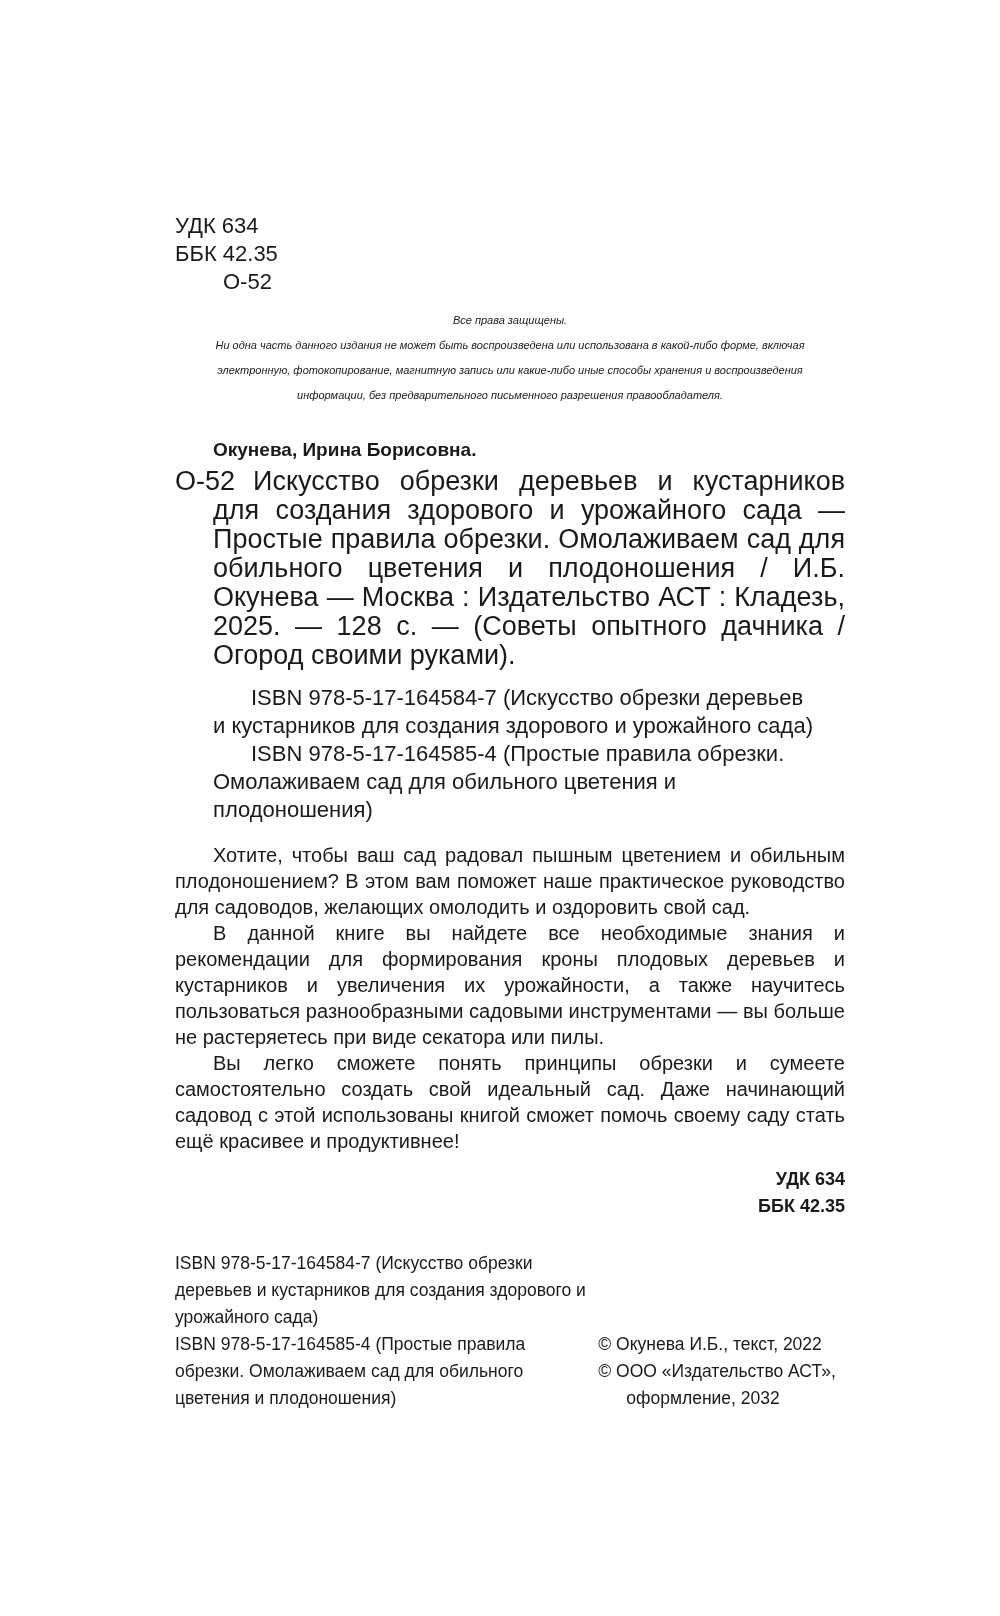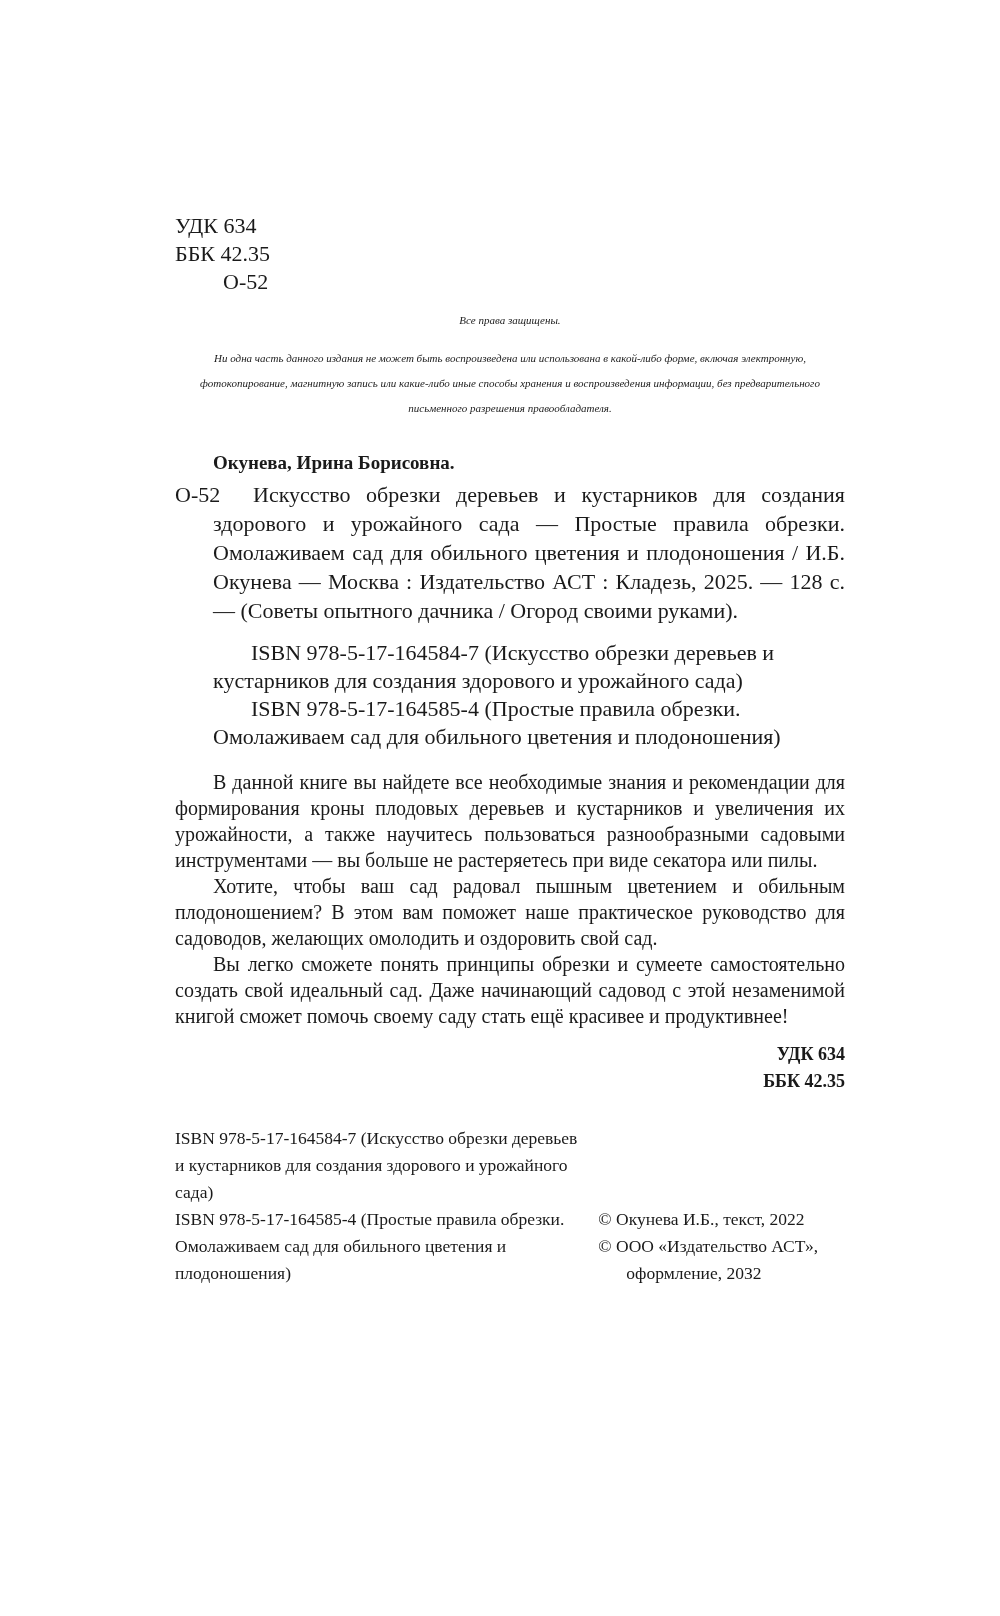--- a/index.html
+++ b/index.html
@@ -3,54 +3,54 @@
 <meta charset="utf-8">
 <style>
   html,body { margin:0; padding:0; background:#ffffff; }
   .page {
     position: relative;
     width: 1000px;
     height: 1616px;
     margin: 0 auto;
     background: #ffffff;
     color: #1a1a1a;
-    font-family: Liberation Serif, serif;
+    font-family: Liberation Sans, sans-serif;
     box-sizing: border-box;
     padding: 212px 155px 0 175px;
     overflow: hidden;
   }
   
   .head-codes { font-size: 22px; line-height: 28px; }
   .head-codes .code-line { white-space: pre; }
   .head-codes .code-3 { margin-left: 48px; }
 
   
   .rights {
     margin-top: 12px;
     text-align: center;
     font-style: italic;
     font-size: 11px;
     line-height: 25px;
   }
-  .rights .rights-body { max-width: 648px; margin: 13px auto; }
+  .rights .rights-body { max-width: 648px; margin: 0 auto; }
 
   
   .author {
     margin-top: 28px;
     margin-left: 38px;
     font-weight: bold;
     font-size: 19px;
     line-height: 28px;
   }
 
   
   .entry {
     margin: 3px 0 0 38px;
     text-indent: -38px;
-    font-size: 22px;
+    font-size: 27px;
     line-height: 29px;
     text-align: justify;
   }
   .entry .entry-code {
     display: inline-block;
     width: 78px;
     text-indent: 0;
   }
 
   
@@ -120,23 +120,23 @@
   <p class="entry">
     <span class="entry-code">О-52</span><span>Искусство обрезки деревьев и кустарников для создания здорового и урожайного сада — Простые правила обрезки. Омолаживаем сад для обильного цветения и плодоношения / И.Б. Окунева — Москва : Издательство АСТ : Кладезь, 2025. — 128 с. — (Советы опытного дачника / Огород своими руками).</span>
   </p>
 
   <div class="isbn-block">
     <p>ISBN 978-5-17-164584-7 (Искусство обрезки деревьев и кустарников для создания здорового и урожайного сада)</p>
     <p>ISBN 978-5-17-164585-4 (Простые правила обрезки. Омолаживаем сад для обильного цветения и плодоношения)</p>
   </div>
 
   <div class="annotation">
+    <p>Хотите, чтобы ваш сад радовал пышным цветением и обильным плодоношением? В этом вам поможет наше практическое руководство для садоводов, желающих омолодить и оздоровить свой сад.</p>
     <p>В данной книге вы найдете все необходимые знания и рекомендации для формирования кроны плодовых деревьев и кустарников и увеличения их урожайности, а также научитесь пользоваться разнообразными садовыми инструментами — вы больше не растеряетесь при виде секатора или пилы.</p>
-    <p>Хотите, чтобы ваш сад радовал пышным цветением и обильным плодоношением? В этом вам поможет наше практическое руководство для садоводов, желающих омолодить и оздоровить свой сад.</p>
-    <p>Вы легко сможете понять принципы обрезки и сумеете самостоятельно создать свой идеальный сад. Даже начинающий садовод с этой незаменимой книгой сможет помочь своему саду стать ещё красивее и продуктивнее!</p>
+    <p>Вы легко сможете понять принципы обрезки и сумеете самостоятельно создать свой идеальный сад. Даже начинающий садовод с этой использованы книгой сможет помочь своему саду стать ещё красивее и продуктивнее!</p>
   </div>
 
   <div class="codes-bottom">
     <div>УДК 634</div>
     <div>ББК 42.35</div>
   </div>
 
   <div class="footer">
     <div class="footer-isbns">
       <p>ISBN 978-5-17-164584-7 (Искусство обрезки деревьев и кустарников для создания здорового и урожайного сада)</p>

